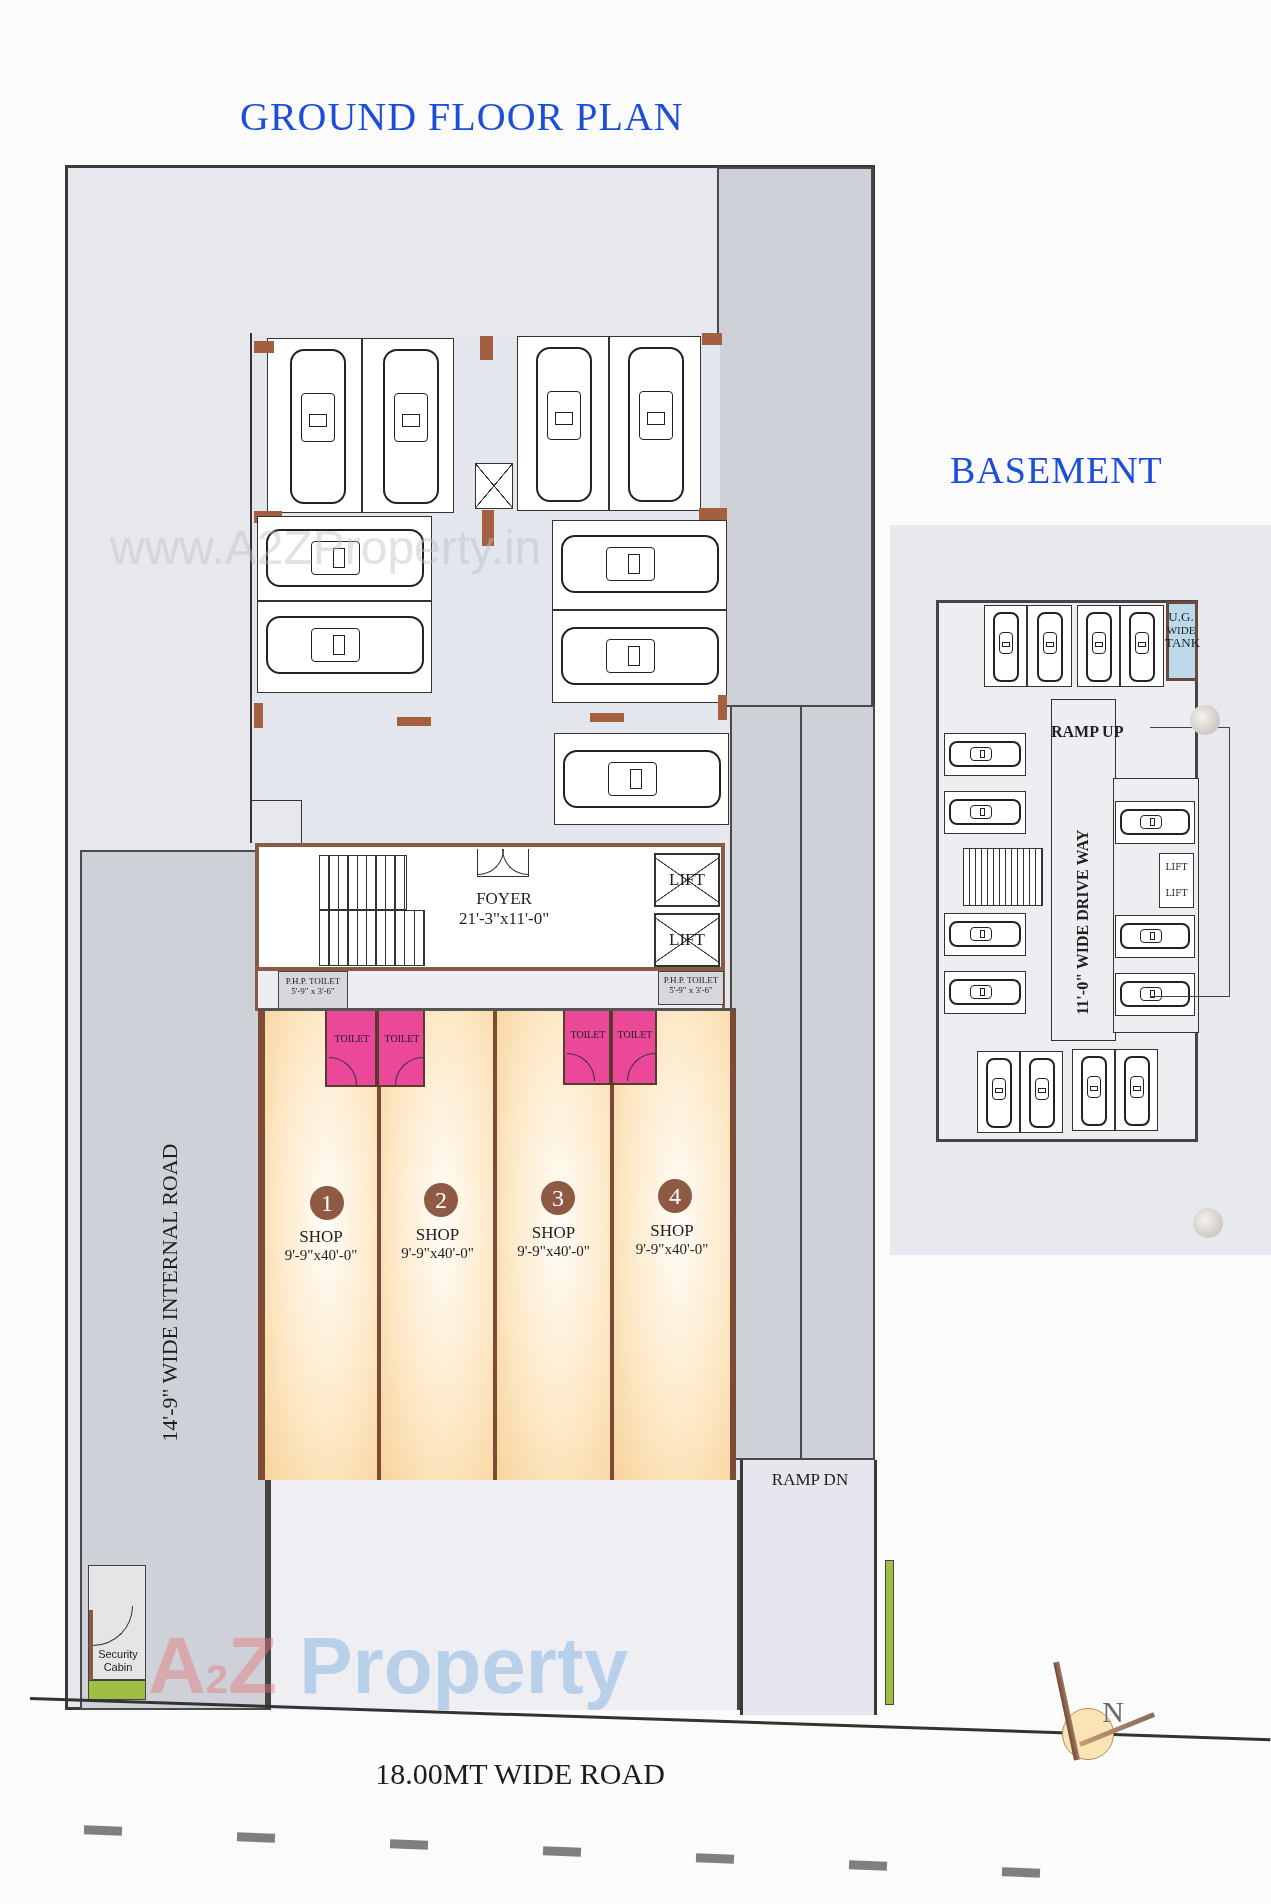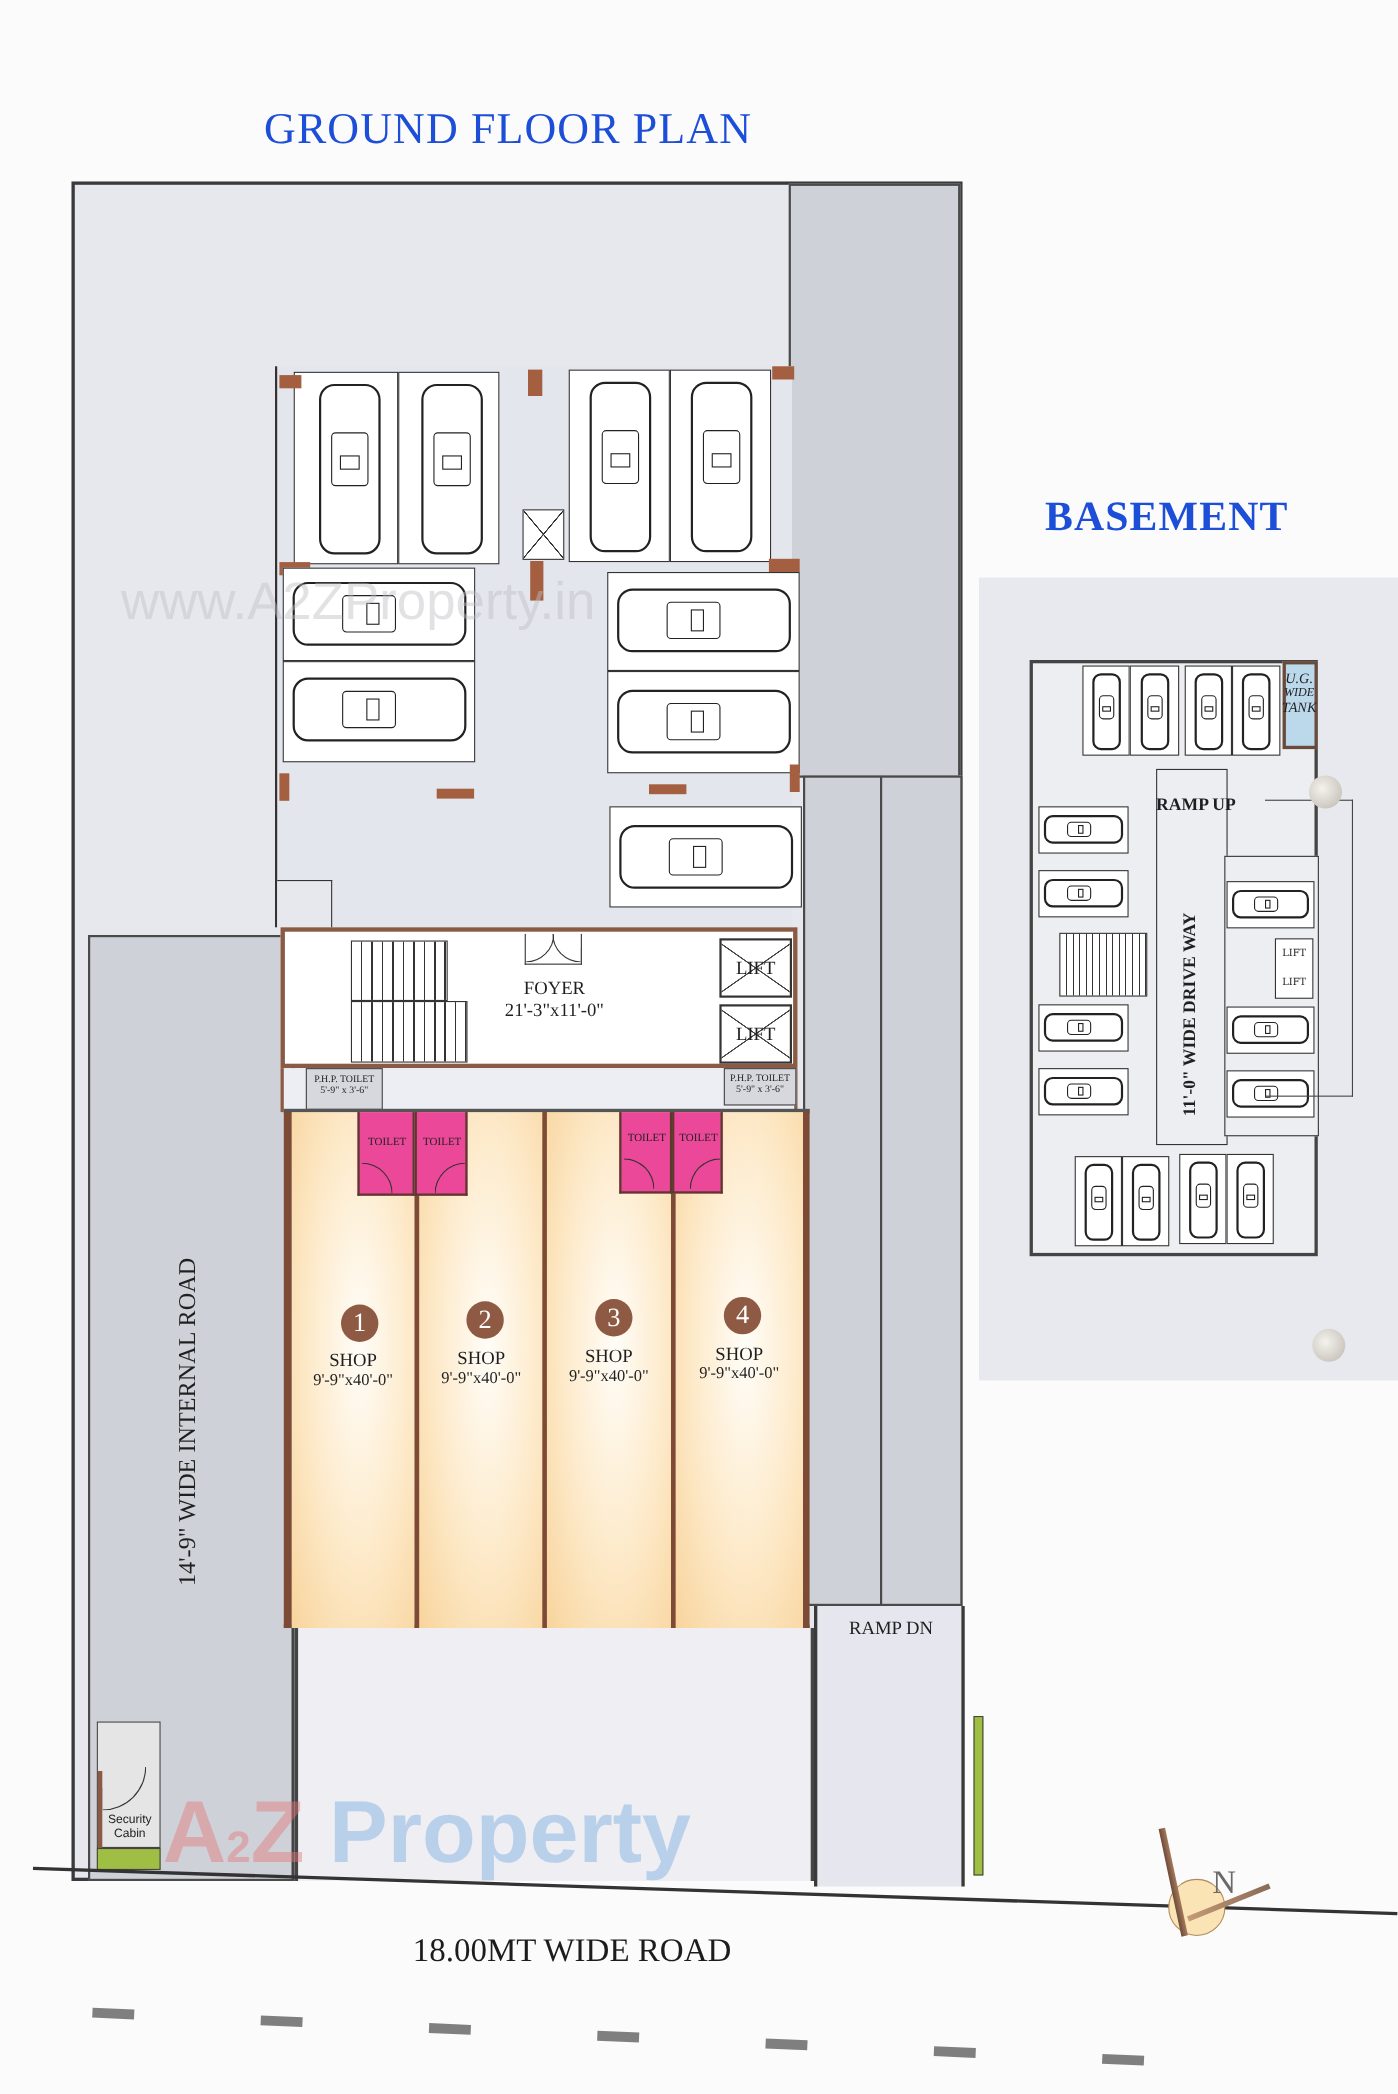--- a/index.html
+++ b/index.html
@@ -203,21 +203,21 @@
 <div class="dash" style="left:849px; top:1861px;"></div>
 <div class="dash" style="left:1002px; top:1868px;"></div>
 
 <div class="abs" style="left:1060px; top:1660px; width:100px; height:110px;">
   <div class="abs" style="left:2px; top:48px; width:52px; height:52px; border-radius:50%; background:#fae3b4; border:1.5px solid #b48a5a;"></div>
   <div class="abs" style="left:14px; top:0; width:6px; height:100px; background:linear-gradient(90deg,#6e4a3a,#a47a5a); transform:rotate(-12deg); transform-origin:bottom center;"></div>
   <div class="abs" style="left:20px; top:82px; width:80px; height:5px; background:linear-gradient(90deg,#c59a74,#8a6a58); transform:rotate(-22deg); transform-origin:left center;"></div>
   <div class="abs label" style="left:38px; top:35px; width:30px; font-size:30px; color:#6a6a6a;">N</div>
 </div>
 
-<div class="abs title" style="left:950px; top:448px; font-size:38px;font-weight:bold;">BASEMENT</div>
+<div class="abs title" style="left:950px; top:448px; font-size:38px;">BASEMENT</div>
 <div class="abs" style="left:890px; top:525px; width:381px; height:730px; background:#e8e9ee;"></div>
 <div class="abs" style="left:936px; top:600px; width:262px; height:542px; border:3.5px solid #444; background:#eceef2;">
 
   <div class="bay" style="left:45px; top:2px; width:43px; height:82px;">
       <div class="car" style="left:8px; top:6px; width:26px; height:70px; border-radius:8px;"></div>
     </div>
   <div class="bay" style="left:88px; top:2px; width:45px; height:82px;">
       <div class="car" style="left:9px; top:6px; width:26px; height:70px; border-radius:8px;"></div>
     </div>
   <div class="bay" style="left:138px; top:2px; width:43px; height:82px;">
@@ -268,21 +268,21 @@
   <div class="bay" style="left:81px; top:448px; width:43px; height:82px;">
       <div class="car" style="left:8px; top:6px; width:26px; height:70px; border-radius:8px;"></div>
     </div>
   <div class="bay" style="left:133px; top:446px; width:43px; height:82px;">
       <div class="car" style="left:8px; top:6px; width:26px; height:70px; border-radius:8px;"></div>
     </div>
   <div class="bay" style="left:176px; top:446px; width:43px; height:82px;">
       <div class="car" style="left:8px; top:6px; width:26px; height:70px; border-radius:8px;"></div>
     </div>
 </div>
-<div class="abs label" style="left:1165px; top:610px; width:32px; font-size:13px; line-height:1.1;font-style:italic;">
+<div class="abs label" style="left:1165px; top:610px; width:32px; font-size:13px; line-height:1.1;">
   <div>U.G.</div>
   <div style="font-size:11px;">WIDE</div>
   <div>TANK</div>
 </div>
 
 <div class="abs" style="left:1150px; top:727px; width:80px; height:270px; border:1.5px solid #444; border-left:none;"></div>
 
 <div class="abs" style="left:1190px; top:705px; width:30px; height:30px; border-radius:50%; background:radial-gradient(circle at 40% 40%, #f4f2ee, #bdb8ae);"></div>
 <div class="abs" style="left:1193px; top:1208px; width:30px; height:30px; border-radius:50%; background:radial-gradient(circle at 40% 40%, #f4f2ee, #bdb8ae);"></div>
 

